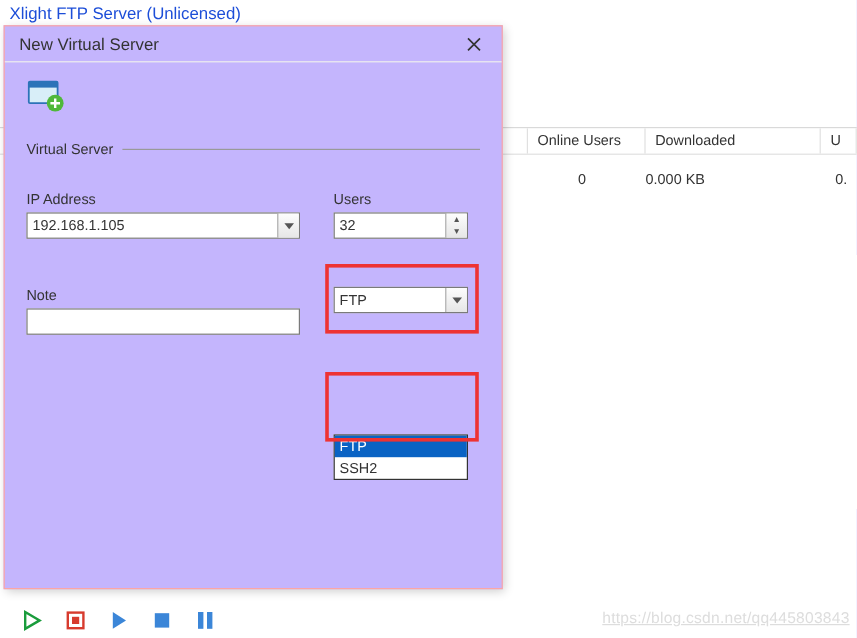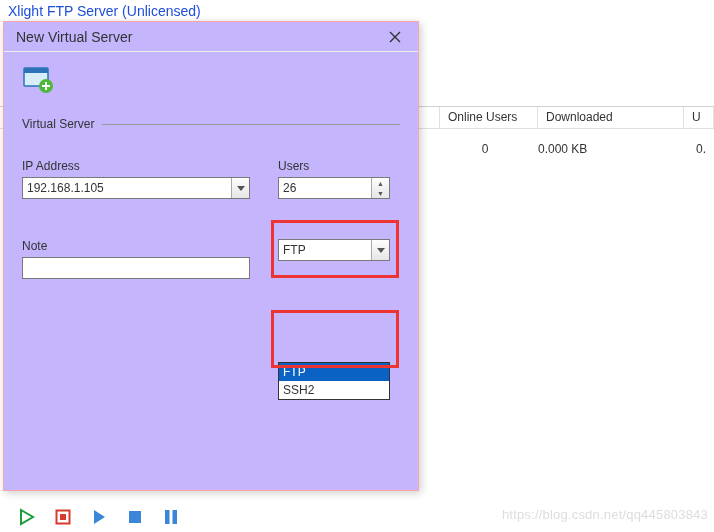--- a/index.html
+++ b/index.html
@@ -57,21 +57,21 @@
     .dropdown-item.selected { background: #0a63c4; color: #fff; }
     
     .highlight-box { position: absolute; border: 3px solid #e33; pointer-events: none; }
     
     .btn-row { position: absolute; bottom: 18px; left: 0; right: 0; display: flex; justify-content: center; gap: 36px; }
     .btn { width: 100px; height: 24px; border: 1px solid #888; background: linear-gradient(#fdfdfd,#e8e8e8); display: flex; align-items: center; justify-content: center; font-size: 12px; cursor: pointer; box-shadow: 0 1px 0 rgba(0,0,0,0.1); }
     
     .toolbar { position: absolute; bottom: 6px; left: 18px; display: flex; gap: 18px; }
     .tb-icon { width: 18px; height: 18px; }
     
-    .watermark { position: absolute; right: 6px; bottom: 10px; color: #ddd; font-size: 13px; letter-spacing: 0.2px; }
+    .watermark { position: absolute; right: 6px; bottom: 10px; color: #ddd; font-size: 13px; letter-spacing: 0.2px; text-decoration: underline; }
     
     .tri-down { width: 0; height: 0; border-left: 4px solid transparent; border-right: 4px solid transparent; border-top: 5px solid #555; }
   </style>
 </head>
 <body>
 
 <div class="main-title">Xlight FTP Server (Unlicensed)</div>
 
 <div class="table">
   <div class="table-header">
@@ -121,21 +121,21 @@
         <div class="combo">
           <span class="combo-text">192.168.1.105</span>
           <div class="combo-btn">
               <div class="tri-down"></div>
             </div>
         </div>
       </div>
       <div class="field field-port">
         <div class="field-label">Users</div>
         <div class="spin">
-          <span class="spin-text">26</span>
+          <span class="spin-text">32</span>
           <div class="spin-btns">
             <div class="spin-up">▲</div>
             <div class="spin-down">▼</div>
           </div>
         </div>
       </div>
     </div>
 
     <div style="height:26px"></div>
 

